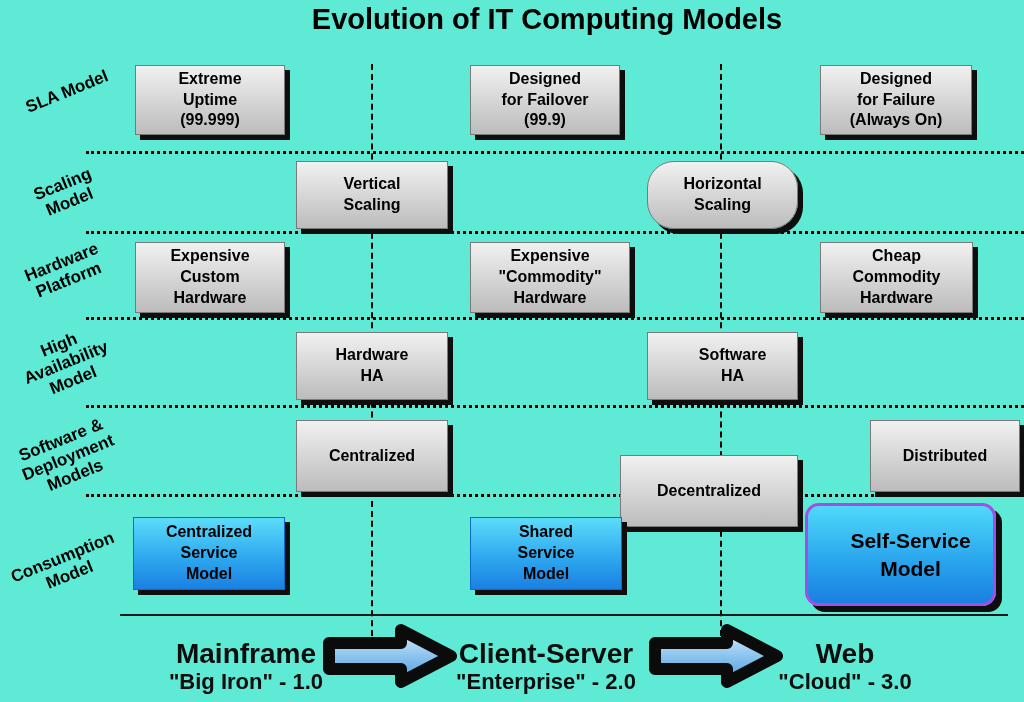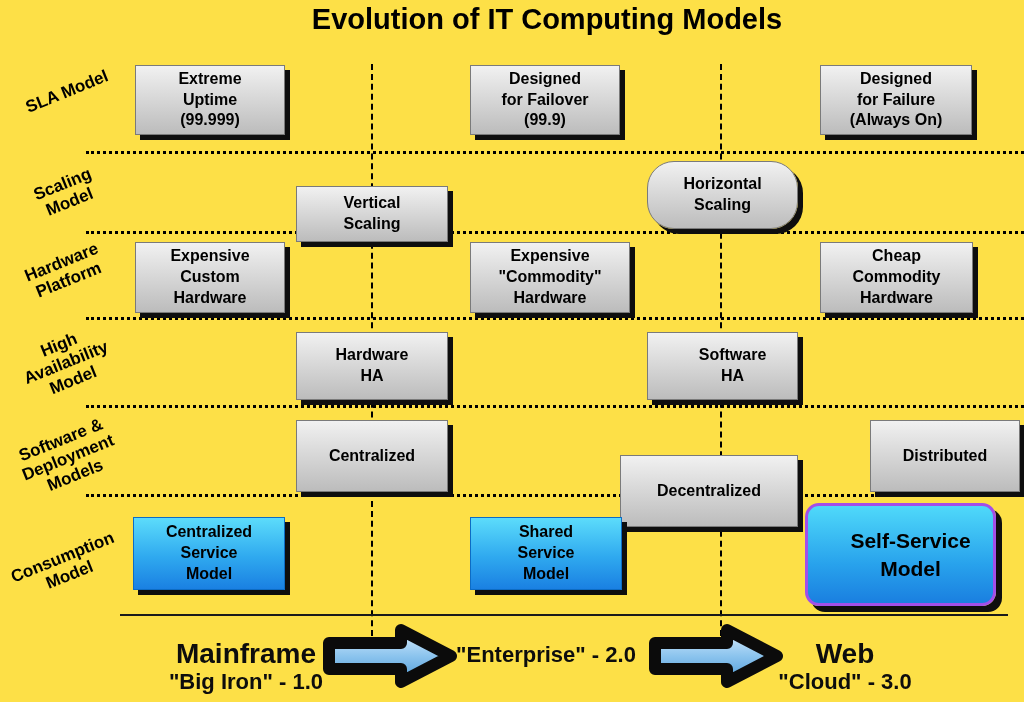--- a/index.html
+++ b/index.html
@@ -1,16 +1,16 @@
 <!DOCTYPE html>
 <html><head>
 <meta charset="utf-8">
 <style>
   html,body{margin:0;padding:0;background:#fff;}
-  .slide{position:relative;width:1024px;height:702px;background:#fde047;overflow:hidden;
+  .slide{position:relative;width:1024px;height:702px;background:#5eead4;overflow:hidden;
          font-family:"Liberation Sans", sans-serif;color:#000;}
   .title{position:absolute;left:70px;right:0;top:3px;text-align:center;
          font-size:29px;font-weight:bold;}
   
   .vline{position:absolute;top:64px;height:582px;width:0;border-left:2px dashed #000;}
   .vline1{left:371px;} .vline2{left:720px;}
   .hdots{position:absolute;left:86px;width:938px;height:0;border-top:3px dotted #000;}
   .hd1{top:151px;} .hd2{top:231px;} .hd3{top:317px;} .hd4{top:405px;} .hd5{top:494px;}
   .baseline{position:absolute;left:120px;width:888px;height:0;top:614px;border-top:2px solid #1a1a1a;}
   
@@ -26,21 +26,21 @@
         border:1px solid #7a7a7a;box-shadow:5px 5px 0 #0e0e0e;}
   .bbox{background:linear-gradient(180deg,#5cdcfb 0%,#2fa9ef 55%,#1a80e2 100%);
         border:1px solid #0d6cc4;box-shadow:5px 5px 0 #0e0e0e;}
   .self{background:linear-gradient(180deg,#4fd9fa 0%,#28a2ec 60%,#1a7fe0 100%);
         border:3px solid #a24fe8;border-radius:14px;box-shadow:6px 6px 0 #0e0e0e;font-size:21px;}
   
   .b-r1c1{left:135px;top:65px;width:150px;height:70px;}
   .b-r1c2{left:470px;top:65px;width:150px;height:70px;}
   .b-r1c3{left:820px;top:65px;width:152px;height:70px;}
   
-  .b-r2c1{left:296px;top:161px;width:152px;height:56px;margin-top:25px;}
+  .b-r2c1{left:296px;top:161px;width:152px;height:68px;}
   .b-r2c2{left:647px;top:161px;width:151px;height:68px;border-radius:27px;}
   
   .b-r3c1{left:135px;top:242px;width:150px;height:71px;}
   .b-r3c2{left:470px;top:242px;width:160px;height:71px;}
   .b-r3c3{left:820px;top:242px;width:153px;height:71px;}
   
   .b-r4c1{left:296px;top:332px;width:152px;height:68px;}
   .b-r4c2{left:647px;top:332px;width:151px;height:68px;padding-left:20px;}
   
   .b-r5c1{left:296px;top:420px;width:152px;height:72px;}
@@ -131,20 +131,21 @@
 Service
 Model</div>
   <div class="box self b-r6c3">Self-Service
 Model</div>
 
   <div class="era era1">
     <span class="line1">Mainframe</span>
     <span class="line2">"Big Iron" - 1.0</span>
   </div>
   <div class="era era2">
+    <span class="line1">Client-Server</span>
     <span class="line2">"Enterprise" - 2.0</span>
   </div>
   <div class="era era3">
     <span class="line1">Web</span>
     <span class="line2">"Cloud" - 3.0</span>
   </div>
 
   <svg class="arrow ar1" viewBox="0 0 138 70">
     <defs>
       <linearGradient id="ag1" x1="0" y1="0" x2="0" y2="1">

